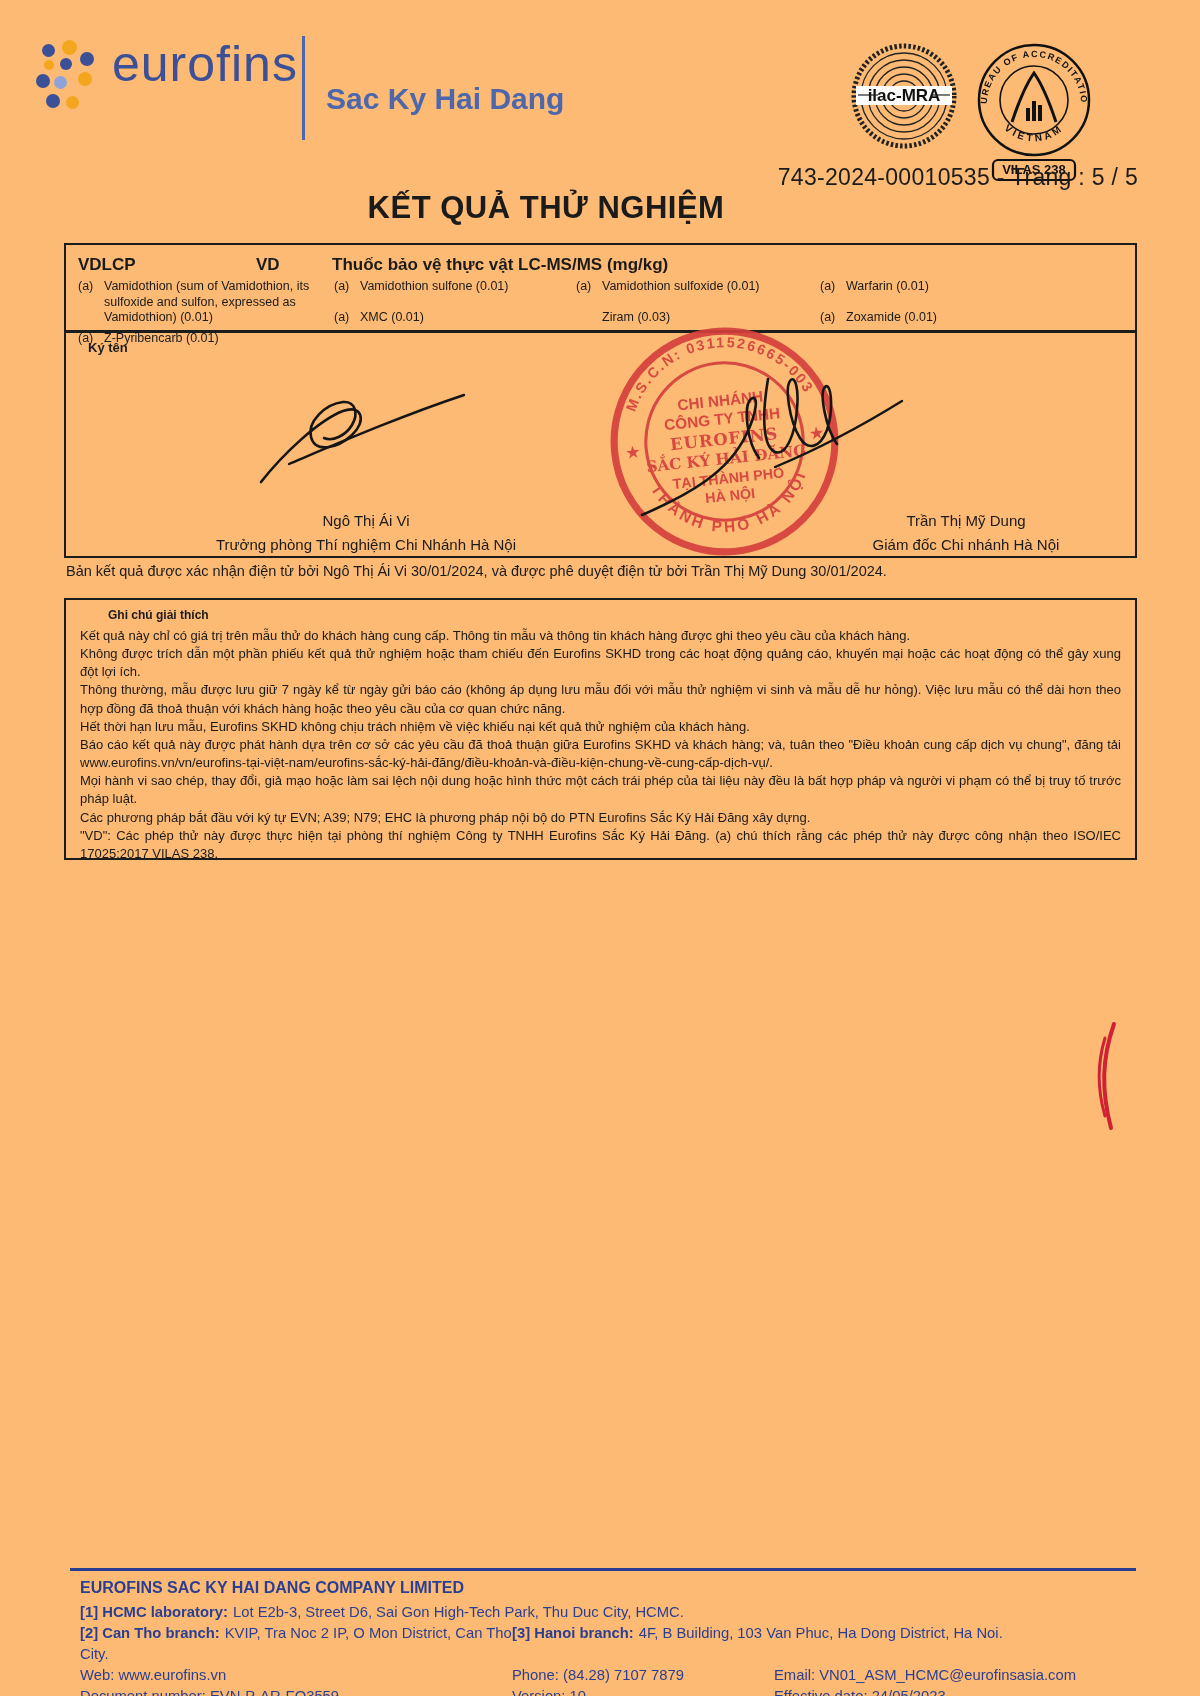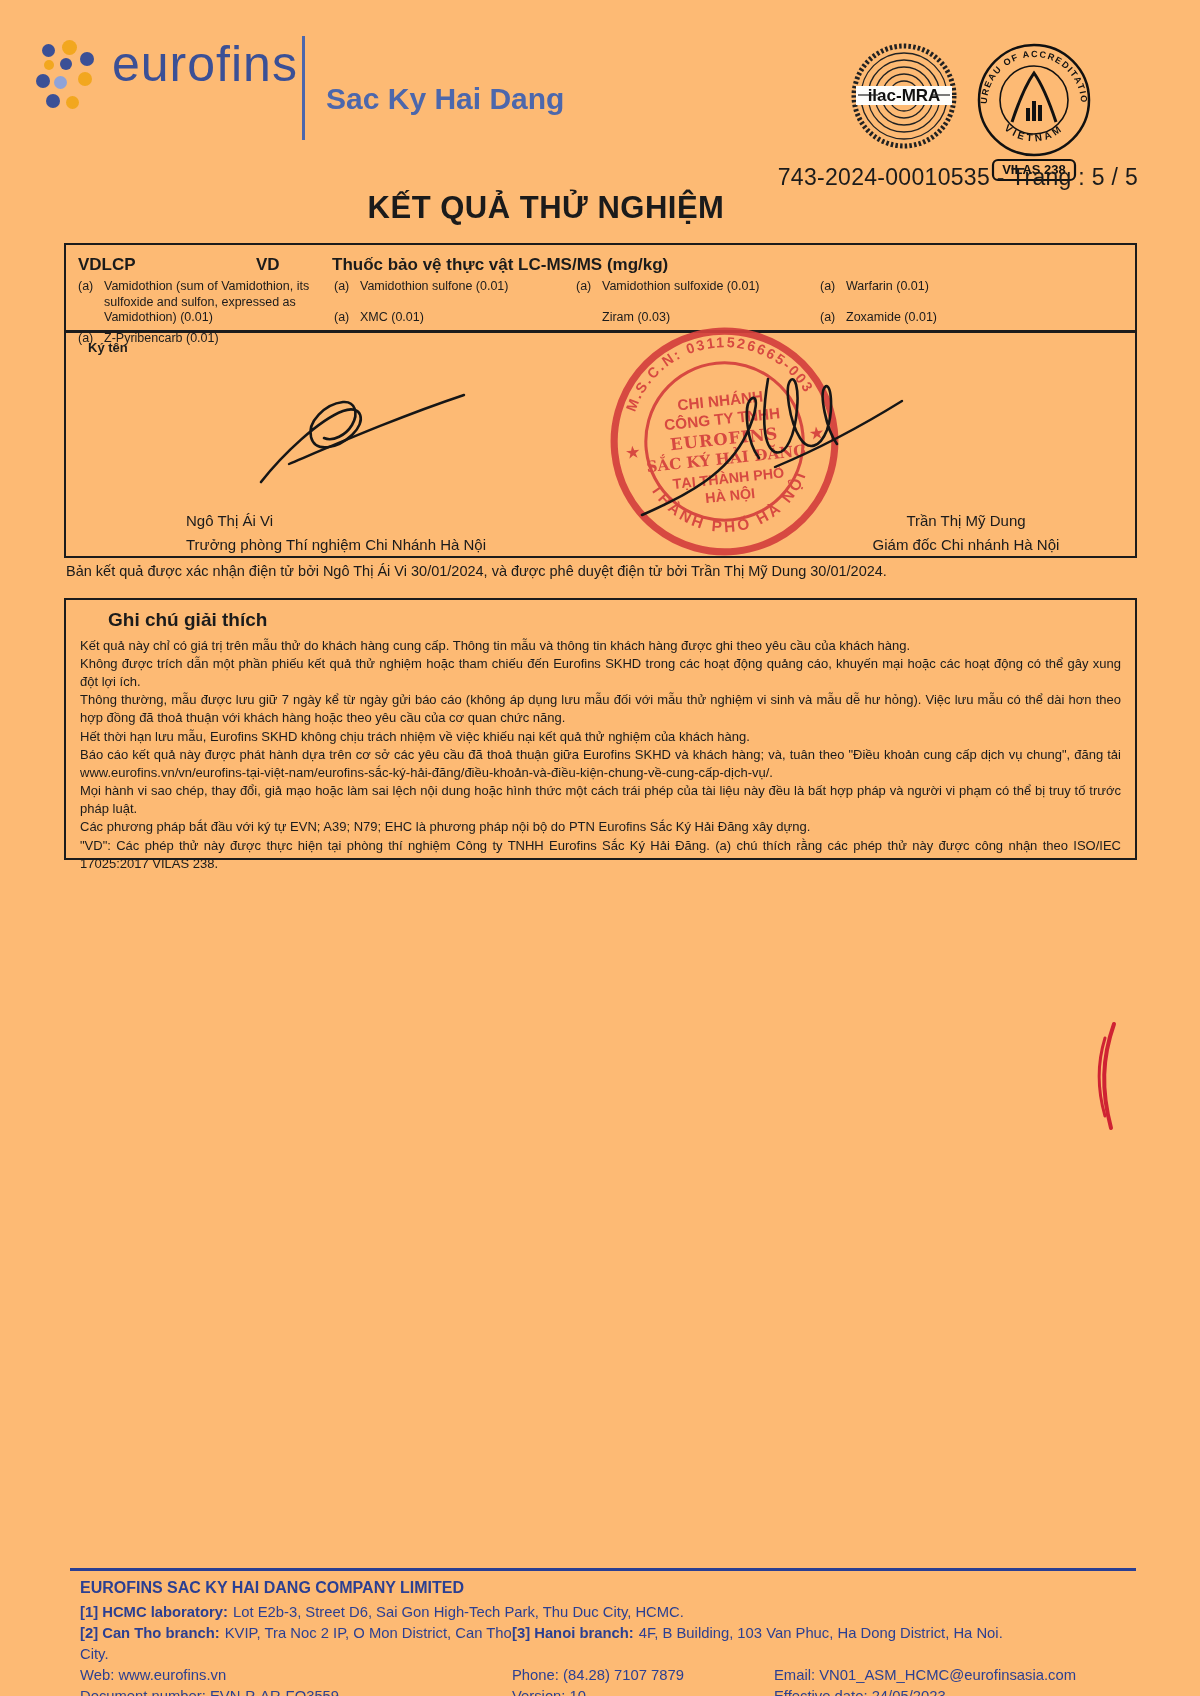--- a/index.html
+++ b/index.html
@@ -31,29 +31,29 @@
   .analyte-grid{display:grid;grid-template-columns:252px 238px 240px 1fr;column-gap:4px;row-gap:5px;
                 margin-top:4px;font-size:12.5px;line-height:1.25;}
   .analyte{display:flex;}
   .analyte .pfx{width:26px;flex:none;}
   
   .sign-box{top:330px;height:228px;}
   .sign-label{position:absolute;left:14px;top:8px;font-size:13px;font-weight:bold;margin-left:8px;}
   .sig1{position:absolute;left:165px;top:48px;}
   .sig2{position:absolute;left:564px;top:5px;}
   .stamp{position:absolute;left:541px;top:-8px;transform:rotate(-6deg);opacity:.92;}
-  .name-left{position:absolute;left:120px;top:180px;width:360px;font-size:15px;}
+  .name-left{position:absolute;left:120px;top:180px;width:360px;text-align:center;font-size:15px;}
   .name-right{position:absolute;left:700px;top:180px;width:400px;text-align:center;font-size:15px;}
   .sig-name{margin-bottom:7px;}
   
   .confirm-line{position:absolute;left:66px;top:563px;width:1071px;font-size:14.5px;}
 
   
   .notes-box{top:598px;height:262px;padding:5px 14px 6px;font-size:13px;line-height:1.4;}
-  .notes-title{font-weight:bold;font-size:19px;margin:2px 0 3px 28px;}
+  .notes-title{font-weight:bold;font-size:12px;margin:2px 0 3px 28px;}
   .notes-box p{margin:0;text-align:justify;}
 
   
   .red-mark{position:absolute;left:1090px;top:1020px;}
 
   
   .footer{position:absolute;left:70px;top:1568px;width:1066px;color:#2b3f92;}
   .footer-rule{height:3px;background:#2b3f92;margin-bottom:6px;}
   .footer-inner{margin-left:10px;font-size:14.8px;line-height:1.42;}
   .f-company{font-weight:bold;font-size:16px;margin-bottom:2px;}

